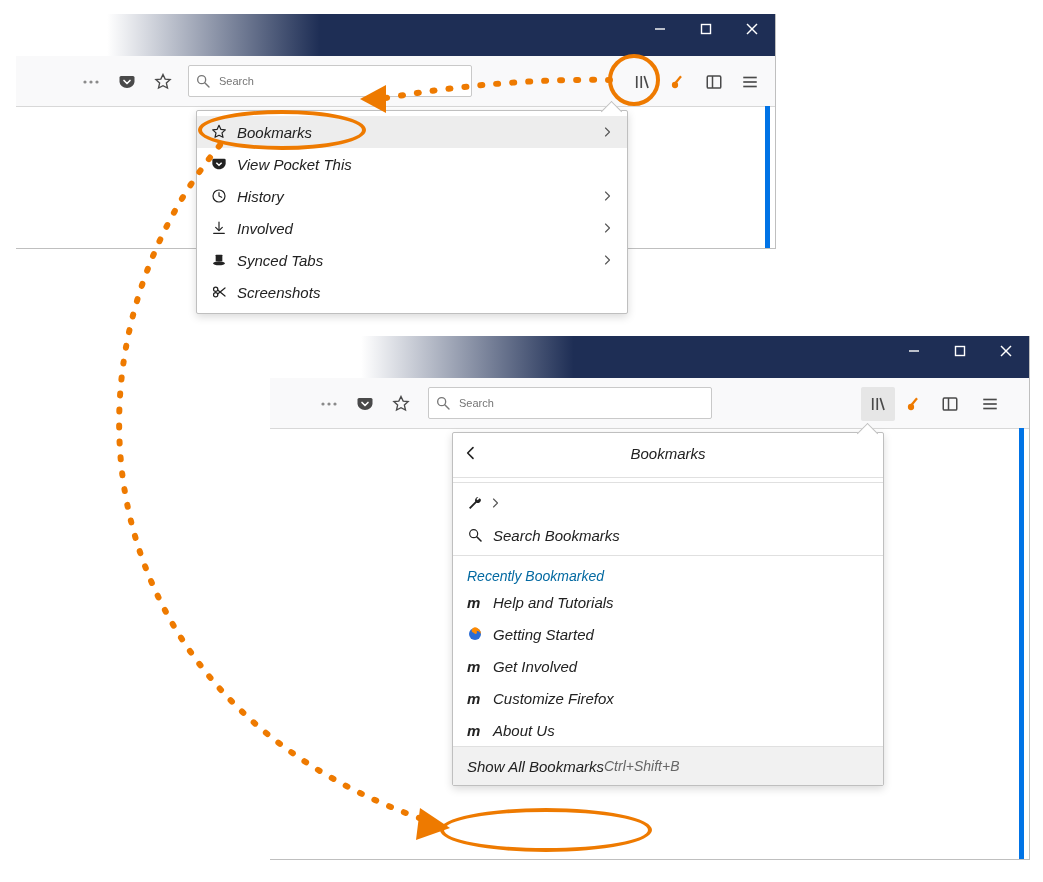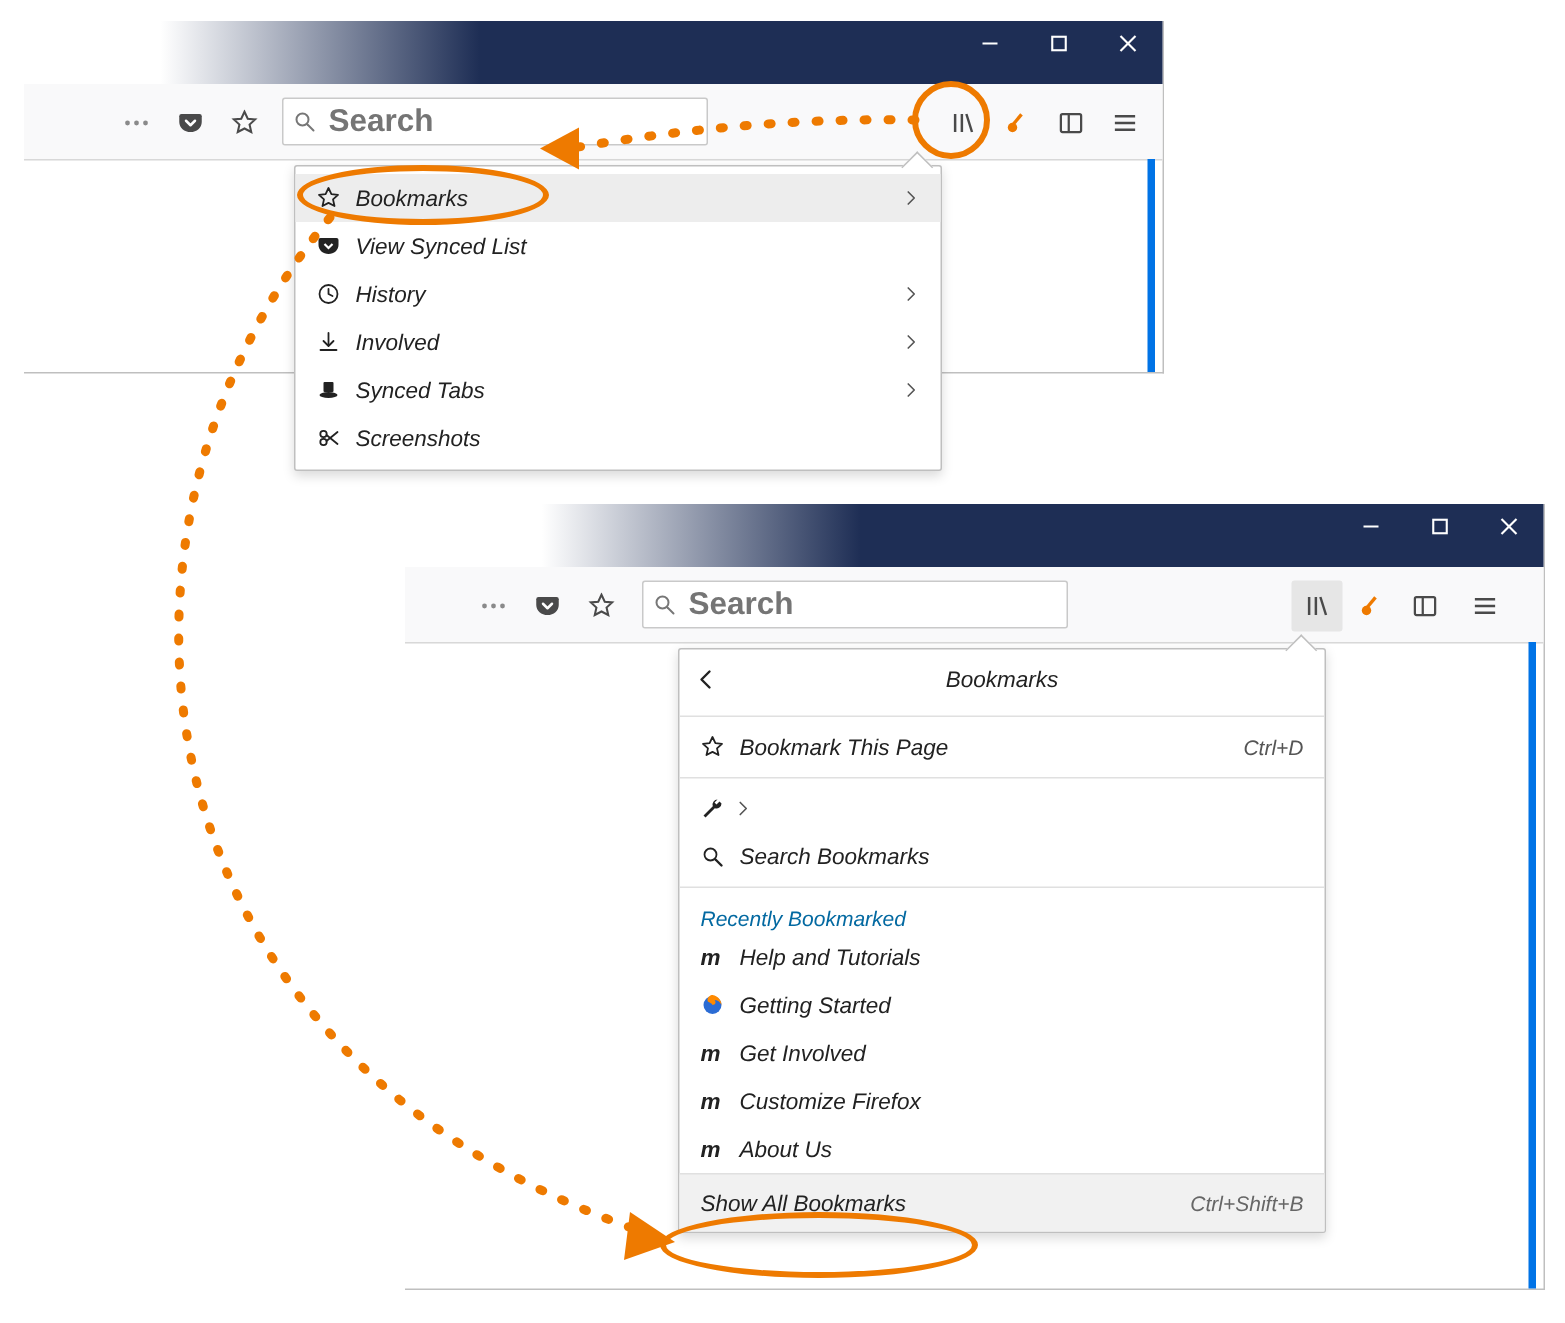--- a/index.html
+++ b/index.html
@@ -70,25 +70,24 @@
     border-radius: 2px;
     background: #fff;
     display: flex;
     align-items: center;
     padding: 0 6px;
     gap: 6px;
   }
   .search-box input {
     border: none;
     outline: none;
-    font-size: 21px;
+    font-size: 11px;
     width: 100%;
     color: #ec4899;
     background: transparent;
-    font-weight: bold;
   }
   .content-area {
     position: absolute;
     top: 92px; left: 0; right: 5px; bottom: 0;
     border-right: 5px solid #0073e6;
   }
 
   
   .menu {
     position: absolute;
@@ -136,21 +135,21 @@
   .menu-sep { height: 1px; background: #e0e0e0; margin: 4px 0; }
   .menu-section-label {
     padding: 8px 14px 2px 14px;
     font-size: 14px;
     color: #0369a1;
   }
   .menu-footer {
     height: 38px;
     display: flex;
     align-items: center;
-    justify-content: space-between;
+    justify-content: flex-start;
     padding: 0 14px;
     font-size: 15px;
     background: #f1f1f1;
     border-top: 1px solid #e0e0e0;
     color: #222;
   }
   .menu-footer .ft-shortcut { color: #666; font-size: 14px; }
   .menu-header {
     height: 40px;
     display: flex;
@@ -280,21 +279,21 @@
           </svg>
         </span>
       </div>
       <div class="menu-item">
         <span class="mi-icon">
           <svg width="16" height="16" viewBox="0 0 24 24">
             <path d="M4 4h16a2 2 0 0 1 2 2v5c0 5-4.5 9-10 9S2 16 2 11V6a2 2 0 0 1 2-2z" fill="#222"></path>
             <polyline points="8,10 12,14 16,10" fill="none" stroke="#fff" stroke-width="2.2"></polyline>
           </svg>
         </span>
-        <span class="mi-label">View Synced List</span>
+        <span class="mi-label">View Pocket This</span>
       </div>
       <div class="menu-item">
         <span class="mi-icon">
           <svg width="16" height="16" viewBox="0 0 24 24">
             <circle cx="12" cy="12" r="9" stroke="#222" stroke-width="1.8" fill="none" stroke-linecap="round" stroke-linejoin="round"></circle>
             <polyline points="12,7 12,12 16,14" stroke="#222" stroke-width="1.8" fill="none" stroke-linecap="round" stroke-linejoin="round"></polyline>
           </svg>
         </span>
         <span class="mi-label">History</span>
         <span class="mi-arrow">
@@ -431,31 +430,20 @@
   <div class="menu-header">
     <div class="back">
       <svg width="16" height="16" viewBox="0 0 24 24">
             <polyline points="15,4 7,12 15,20" fill="none" stroke="#222" stroke-width="2.4" stroke-linecap="round" stroke-linejoin="round"></polyline>
           </svg>
     </div>
     <span>Bookmarks</span>
   </div>
   <div class="menu-sep"></div>
 
-  <div id="bm-top">
-        <div class="menu-item">
-          <span class="mi-icon">
-            <svg width="16" height="16" viewBox="0 0 24 24">
-              <path d="M12 2l2.9 6.2 6.6.6-5 4.6 1.5 6.6L12 16.9 6 20l1.5-6.6-5-4.6 6.6-.6z" stroke="#222" stroke-width="1.8" fill="none" stroke-linecap="round" stroke-linejoin="round"></path>
-            </svg>
-          </span>
-          <span class="mi-label">Bookmark This Page</span>
-          <span class="mi-shortcut">Ctrl+D</span>
-        </div>
-      </div>
   <div class="menu-sep"></div>
   <div id="bm-tools">
         <div class="menu-item">
           <span class="mi-icon">
             <svg width="16" height="16" viewBox="0 0 24 24">
               <path d="M21 7a5 5 0 0 1-6.7 4.7L5 21l-2-2 9.3-9.3A5 5 0 0 1 17 3l-3 3 2 2 3-3z" fill="#222"></path>
             </svg>
           </span>
           <span class="mi-arrow">
             <svg width="12" height="12" viewBox="0 0 24 24">

